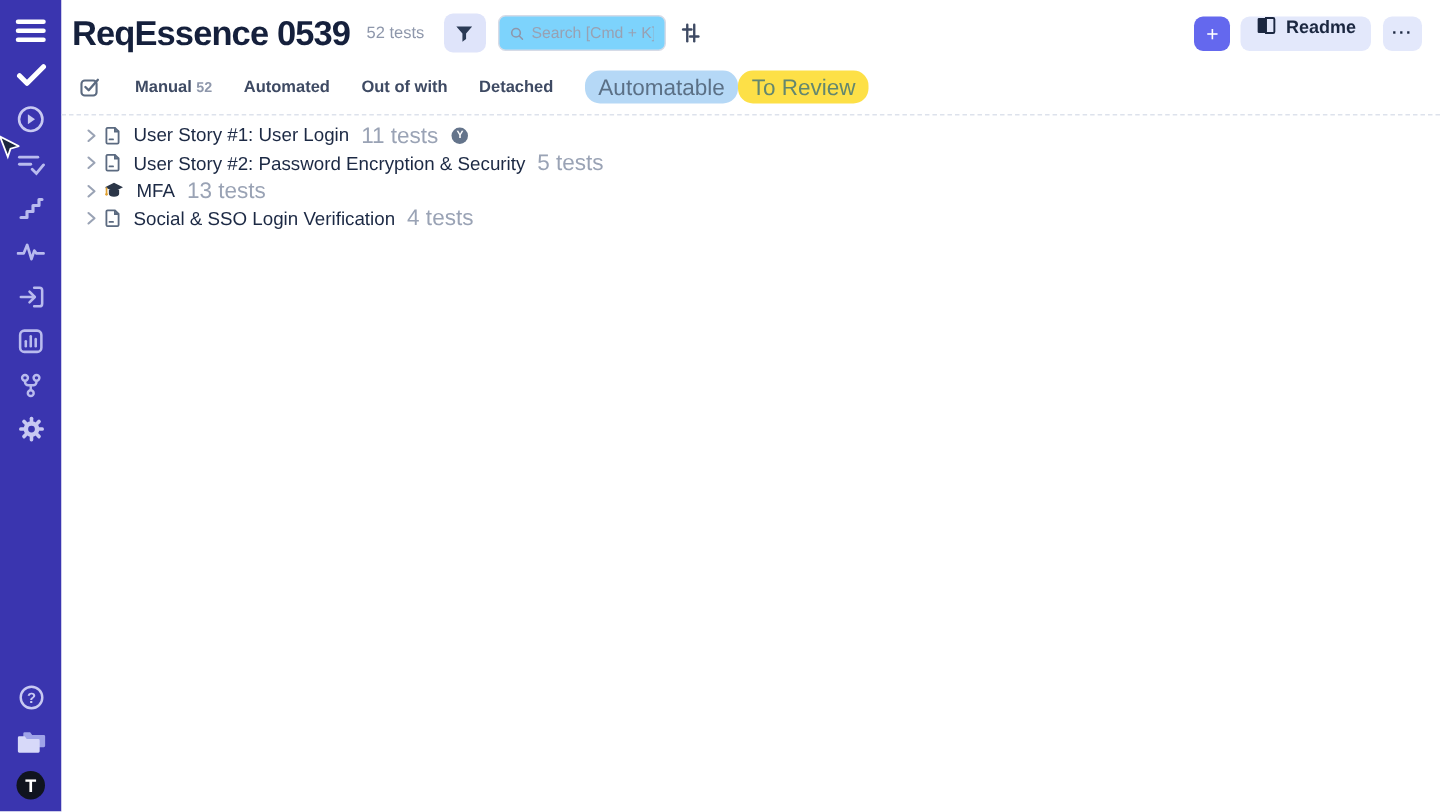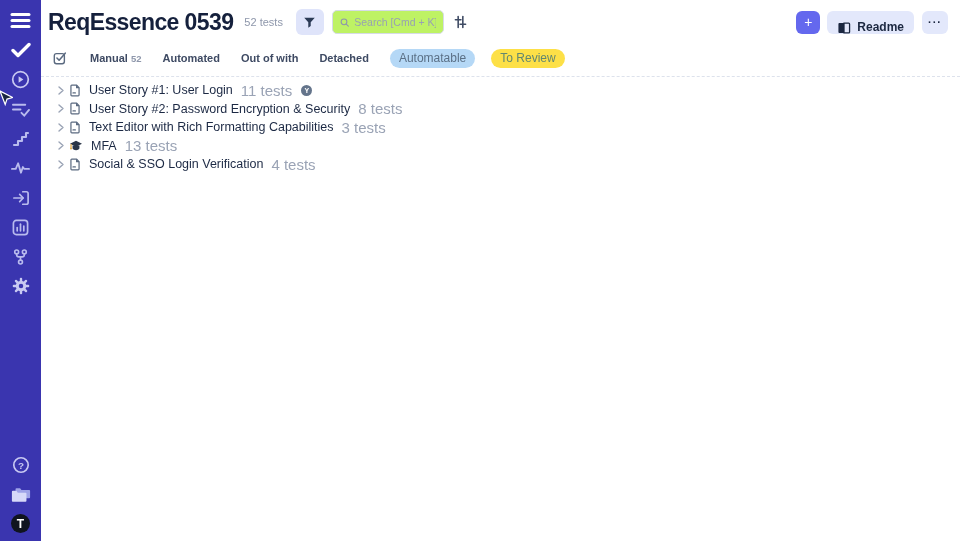--- a/index.html
+++ b/index.html
@@ -29,55 +29,55 @@
   .header { display:flex; align-items:center; height:44px; padding:0 12px 0 7px; }
   .page-title { font-size:23px; font-weight:bold; color:#15203c; letter-spacing:-0.6px; }
   .tests-count { font-size:11px; color:#8e97ab; margin-left:11px; white-space:nowrap; }
 
   .filter-btn {
     width:28px; height:26px; background:#dfe4fa; border:none; border-radius:6px;
     margin-left:13px; display:flex; align-items:center; justify-content:center; cursor:pointer;
   }
   .search-box {
     margin-left:8px; width:112px; height:24px; border:1px solid #d6dbe7; border-radius:5px;
-    background:#bef264; display:flex; align-items:center; padding:0 7px; gap:5px;
+    background:#7dd3fc; display:flex; align-items:center; padding:0 7px; gap:5px;
   }
   .search-box input {
     border:none; outline:none; background:transparent; width:100%;
     font-size:10.5px; color:#3e4a63; font-family:"Liberation Sans", sans-serif;
   }
   .search-box input::placeholder { color:#98a1b3; }
   .sliders { margin-left:10px; display:flex; align-items:center; cursor:pointer; }
 
   .spacer { flex:1; }
 
   .add-btn {
     width:24px; height:23px; background:#6468ee; border:none; border-radius:6px;
     color:#fff; font-size:14px; line-height:1; cursor:pointer;
     display:flex; align-items:center; justify-content:center;
   }
   .readme-btn {
     height:23px; background:#e3e8fb; border:none; border-radius:6px; margin-left:7px;
-    display:flex; align-items:flex-end; gap:6px; padding:0 10px;
+    display:flex; align-items:flex-start; gap:6px; padding:0 10px;
     font-size:12px; font-weight:bold; color:#1b2740; cursor:pointer;
     font-family:"Liberation Sans", sans-serif;
   }
   .more-btn {
     width:26px; height:23px; background:#e3e8fb; border:none; border-radius:6px; margin-left:8px;
     color:#1b2740; font-size:11px; font-weight:bold; letter-spacing:1px; cursor:pointer;
     display:flex; align-items:center; justify-content:center;
   }
 
   
   .tabsrow { display:flex; align-items:center; height:24px; padding-left:12px; margin-top:2px; }
   .tab-leading-icon { margin-right:23px; display:flex; cursor:pointer; }
   .tab { font-size:11px; font-weight:bold; color:#3e4a63; margin-right:21px; cursor:pointer; white-space:nowrap; }
   .tab .tab-count { font-size:9.5px; color:#8e97ab; font-weight:bold; margin-left:3px; }
   .pill {
-    font-size:12px; padding:2.5px 9px; border-radius:10px; margin-right:16px;
+    font-size:15px; padding:2.5px 9px; border-radius:10px; margin-right:0;
     cursor:pointer; white-space:nowrap;
   }
   .pill-automatable { background:#b5d8f6; color:#5b7086; }
   .pill-to-review { background:#fde047; color:#63876f; }
 
   
   .list { margin-top:6px; border-top:1px dashed #dde2ec; padding-top:4px; }
   .row {
     display:flex; align-items:center; height:18.5px; margin:0 11px 0 5px;
     padding-left:12px; cursor:pointer;text-align:center;
@@ -296,40 +296,24 @@
           </svg>
         </span>
       <span class="row-icon">
           <svg width="12" height="13" viewBox="0 0 14 16">
             <path d="M3 1.5h6l3 3v9a1 1 0 0 1-1 1H3a1 1 0 0 1-1-1v-11a1 1 0 0 1 1-1z" fill="none" stroke="#5b6a80" stroke-width="1.5"></path>
             <path d="M9 1.5v3h3" fill="none" stroke="#5b6a80" stroke-width="1.5"></path>
             <line x1="4.5" y1="11" x2="7.5" y2="11" stroke="#5b6a80" stroke-width="1.4" stroke-linecap="round"></line>
           </svg>
         </span>
       <span class="row-title">User Story #2: Password Encryption &amp; Security</span>
-      <span class="row-count">8 tests</span>
-    </div>
-
-
-    <div class="row">
-      <span class="chev">
-          <svg width="6" height="9" viewBox="0 0 6 9">
-            <polyline points="1,1 5,4.5 1,8" fill="none" stroke="#9aa3b5" stroke-width="1.4" stroke-linecap="round" stroke-linejoin="round"></polyline>
-          </svg>
-        </span>
-      <span class="row-icon">
-          <svg width="12" height="13" viewBox="0 0 14 16">
-            <path d="M3 1.5h6l3 3v9a1 1 0 0 1-1 1H3a1 1 0 0 1-1-1v-11a1 1 0 0 1 1-1z" fill="none" stroke="#5b6a80" stroke-width="1.5"></path>
-            <path d="M9 1.5v3h3" fill="none" stroke="#5b6a80" stroke-width="1.5"></path>
-            <line x1="4.5" y1="11" x2="7.5" y2="11" stroke="#5b6a80" stroke-width="1.4" stroke-linecap="round"></line>
-          </svg>
-        </span>
-      <span class="row-title">Text Editor with Rich Formatting Capabilities</span>
-      <span class="row-count">3 tests</span>
-    </div>
+      <span class="row-count">5 tests</span>
+    </div>
+
+
 
     <div class="row">
       <span class="chev">
           <svg width="6" height="9" viewBox="0 0 6 9">
             <polyline points="1,1 5,4.5 1,8" fill="none" stroke="#9aa3b5" stroke-width="1.4" stroke-linecap="round" stroke-linejoin="round"></polyline>
           </svg>
         </span>
       <span class="row-icon">
           <svg width="14" height="12" viewBox="0 0 16 14">
             <path d="M8 1L1 4.5 8 8l7-3.5z" fill="#2b3648"></path>

